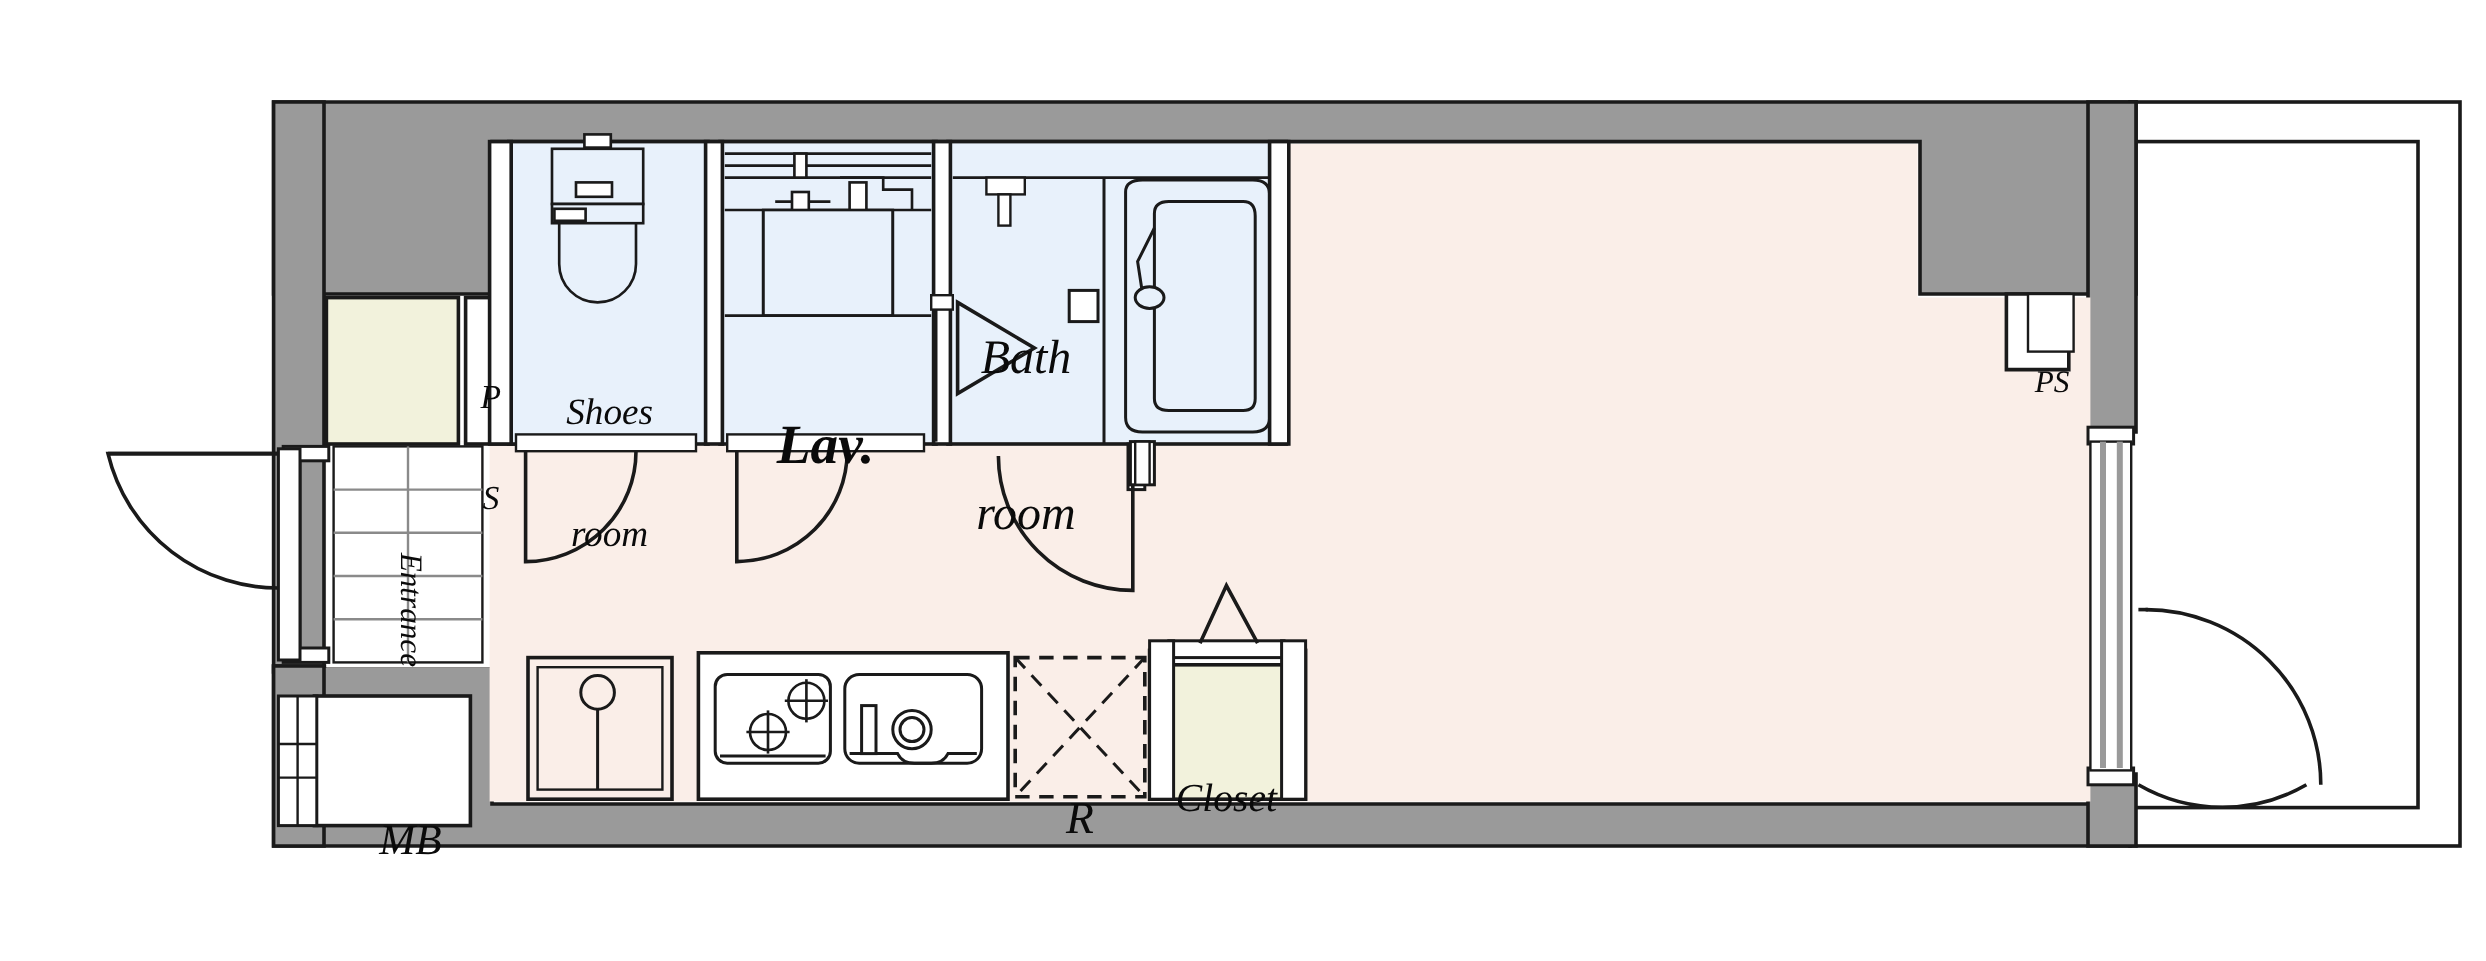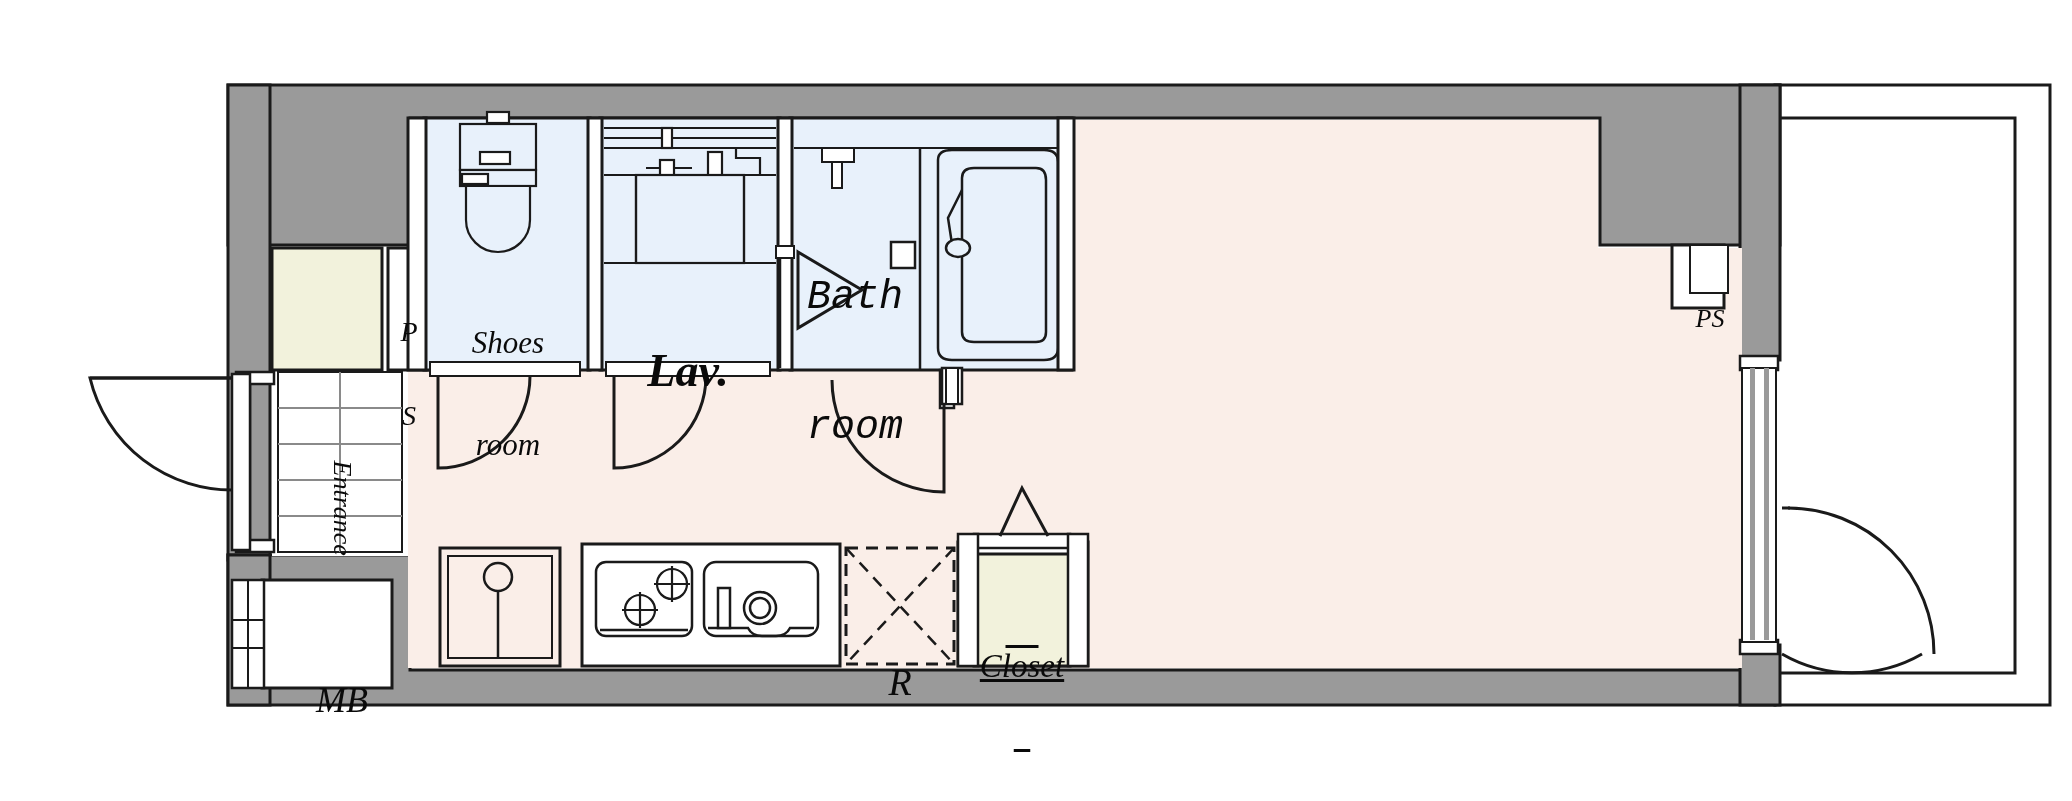--- a/index.html
+++ b/index.html
@@ -317,36 +317,36 @@
 
     <g>
       <rect x="232" y="374" width="18" height="176" fill="#ffffff" stroke="#1a1a1a" stroke-width="2.5"></rect>
     </g>
 
   </svg>
 
   <div class="lbl lbl-bedroom" style="left:1150px; top:255px; width:430px;">
   </div>
 
-  <div class="lbl lbl-bath" style="left:790px; top:190px; width:130px;font-family:Liberation Mono, monospace;">
+  <div class="lbl lbl-bath" style="left:790px; top:190px; width:130px;">
     <div>Bath</div>
     <div>room</div>
   </div>
 
   <div class="lbl lbl-lav" style="left:608px; top:250px; width:160px;font-weight:bold;">
     <div>Lav.</div>
   </div>
 
   <div class="lbl lbl-rest" style="left:428px; top:258px; width:160px;">
     <div>Shoes</div>
     <div>room</div>
   </div>
 
 
-  <div class="lbl lbl-closet" style="left:962px; top:580px; width:120px;text-decoration:underline;">
+  <div class="lbl lbl-closet" style="left:962px; top:580px; width:120px;">
     <div>Closet</div>
   </div>
 
   <div class="lbl lbl-entrance" style="left:258px; top:440px; width:170px;">
     <div>Entrance</div>
   </div>
 
   <div class="lbl lbl-mb" style="left:287px; top:606px; width:110px;">
     <div>MB</div>
   </div>

